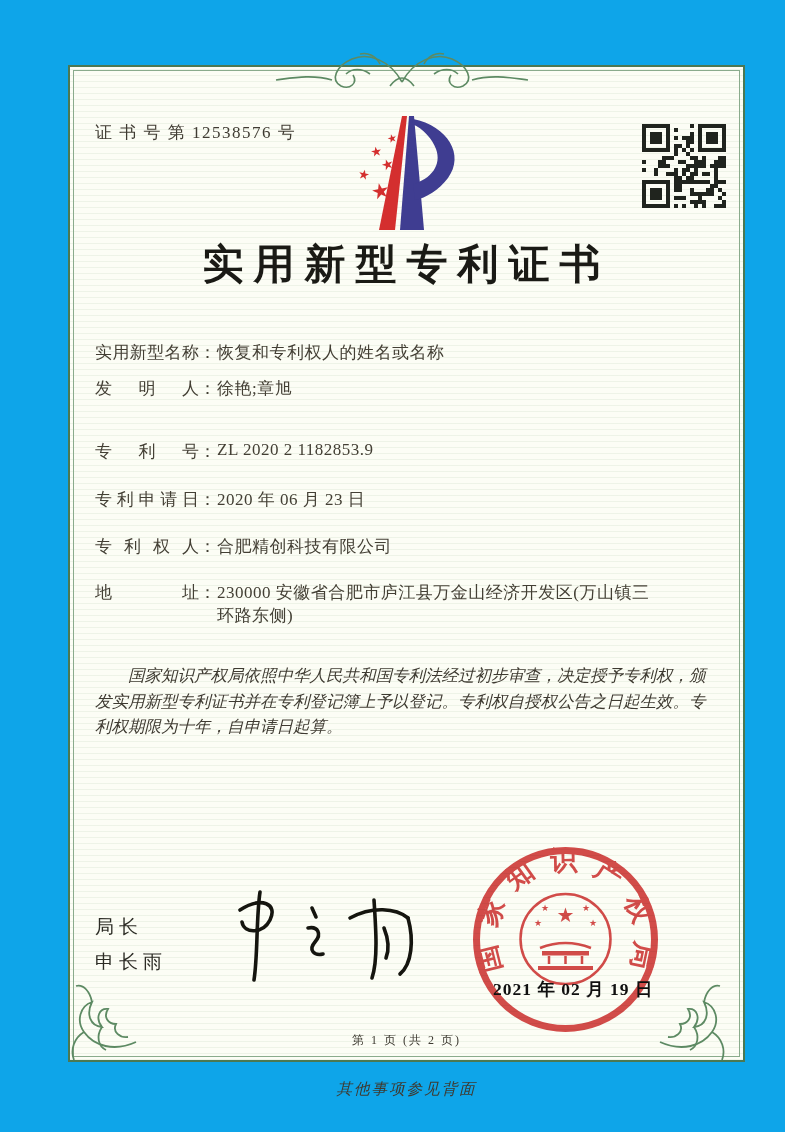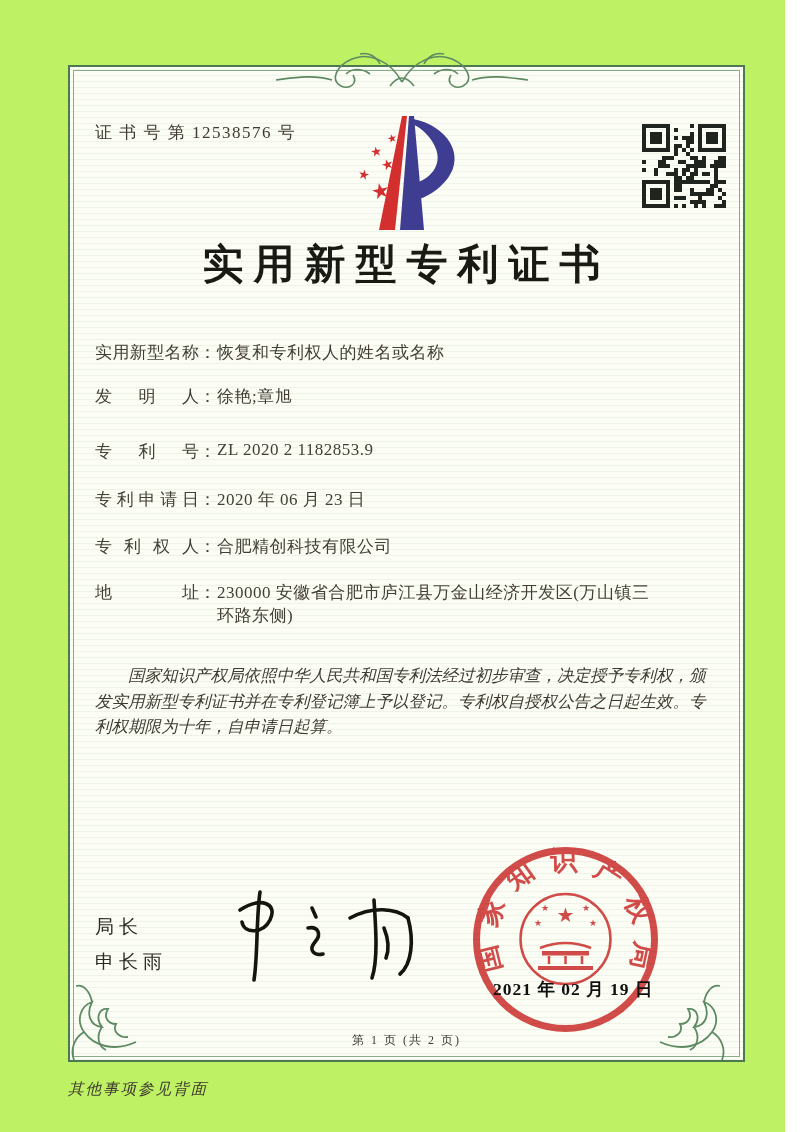--- a/index.html
+++ b/index.html
@@ -1,16 +1,16 @@
 <!DOCTYPE html>
 <html><head>
 <meta charset="utf-8">
 <style>
   html,body{margin:0;padding:0;background:#ffffff;}
-  #page{position:relative;width:785px;height:1132px;background:#bef264;overflow:hidden;
+  #page{position:relative;width:785px;height:1132px;background:#0ea5e9;overflow:hidden;
         font-family:"Liberation Serif","DejaVu Serif",serif;}
   
   .frame{position:absolute;left:68px;top:65px;width:677px;height:997px;
          border:2.5px solid #4c7852;background:
            repeating-linear-gradient(0deg, rgba(163,193,158,0.16) 0px, rgba(163,193,158,0.16) 1px, transparent 1px, transparent 6px),
            #fcfdf5;box-sizing:border-box;}
   .frame-inner{position:absolute;left:3px;top:3px;right:3px;bottom:3px;border:1px solid #8aab8c;}
   .abs{position:absolute;}
   .cert-no{left:95px;top:121px;font-size:17px;letter-spacing:1.5px;color:#3f3b32;}
   .title{left:68px;top:237px;width:677px;text-align:center;font-size:41px;font-weight:700;
@@ -26,21 +26,21 @@
            font-style:italic;color:#3e3a31;}
   .sig-title{left:95px;top:914px;font-family:"Liberation Sans","DejaVu Sans",sans-serif;
              font-size:19px;letter-spacing:5px;color:#2b2b24;}
   .sig-name{left:95px;top:949px;font-family:"Liberation Sans","DejaVu Sans",sans-serif;
             font-size:19px;letter-spacing:5px;color:#2b2b24;}
   .signature{left:216px;top:876px;z-index:3;}
   .seal{left:468px;top:842px;width:195px;height:195px;z-index:2;mix-blend-mode:multiply;opacity:0.92;}
   .seal-date{left:493px;top:977px;font-size:17.5px;font-weight:600;letter-spacing:1px;color:#101010;z-index:4;}
   .page-num{left:68px;top:1032px;width:677px;text-align:center;font-size:12px;
             letter-spacing:2px;color:#3d3a31;}
-  .back-note{left:68px;top:1079px;width:677px;text-align:left;font-size:15.5px;
+  .back-note{left:68px;top:1079px;width:677px;text-align:center;font-size:15.5px;
              font-style:italic;letter-spacing:2px;color:#3e3a31;}
   .qr{left:642px;top:124px;display:grid;grid-template-columns:repeat(21,4px);grid-auto-rows:4px;z-index:2;}
   .qr div.on{background:#20241e;}
   .logo{left:336px;top:110px;z-index:2;}
   .orn-top{left:272px;top:40px;}
   .orn-bl{left:50px;top:980px;z-index:2;}
   .orn-br{left:656px;top:980px;z-index:2;transform:scaleX(-1);}
 </style>
 </head>
 <body>
@@ -539,21 +539,21 @@
       <div class="on"></div>
       <div class="on"></div>
       <div class="on"></div>
     </div>
 
   <div class="abs title">实用新型专利证书</div>
 
   <div class="row" style="top:341px">
     <span class="lbl">实用新型名称</span><span class="colon">：</span><span class="val">恢复和专利权人的姓名或名称</span>
   </div>
-  <div class="row" style="top:385px">
+  <div class="row" style="top:377px">
     <span class="lbl">发明人</span><span class="colon">：</span><span class="val">徐艳;章旭</span>
   </div>
   <div class="row" style="top:440px">
     <span class="lbl">专利号</span><span class="colon">：</span><span class="val">ZL 2020 2 1182853.9</span>
   </div>
   <div class="row" style="top:488px">
     <span class="lbl">专利申请日</span><span class="colon">：</span><span class="val">2020 年 06 月 23 日</span>
   </div>
   <div class="row" style="top:535px">
     <span class="lbl">专利权人</span><span class="colon">：</span><span class="val">合肥精创科技有限公司</span>

